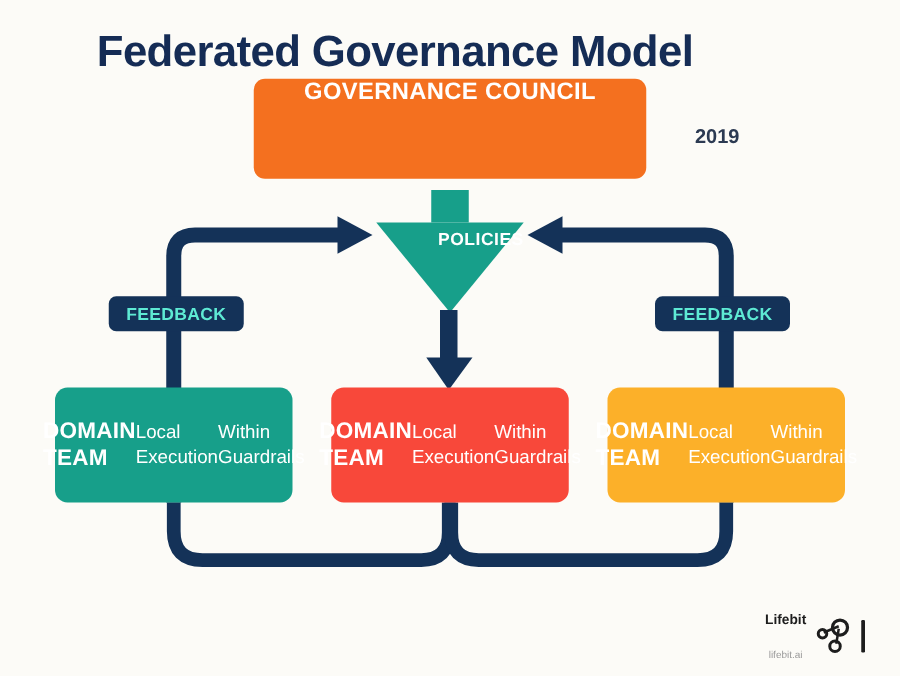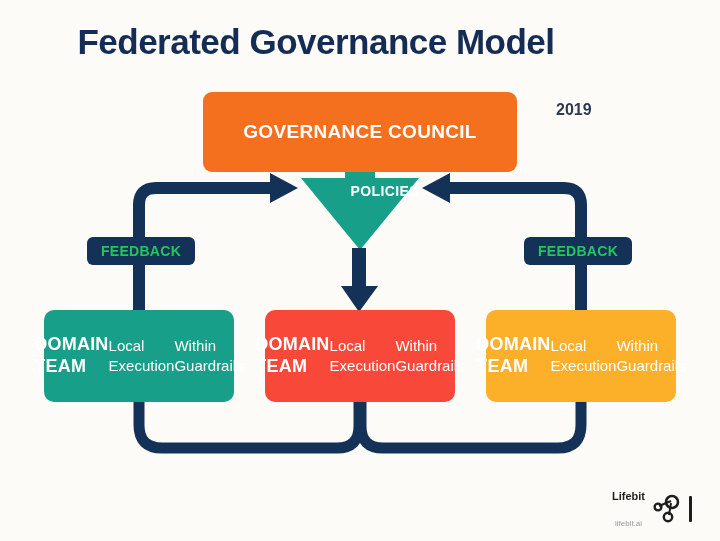--- a/index.html
+++ b/index.html
@@ -49,29 +49,29 @@
     top: 0;
     left: 0;
     width: 720px;
     height: 541px;
   }
 
   
   .council {
     position: absolute;
     left: 203px;
-    top: 92px;
+    top: 63px;
     width: 314px;
     height: 80px;
     background: #f4701f;
     border-radius: 9px;
     display: flex;
     flex-direction: column;
     align-items: center;
-    justify-content: center;
+    justify-content: space-between;
     box-sizing: border-box;
   }
   .council-title {
     font-size: 19px;
     font-weight: bold;
     color: #ffffff;
     letter-spacing: 0.3px;
     line-height: 1.15;
   }
   .council-sub {
@@ -107,21 +107,21 @@
     height: 28px;
     background: #143258;
     border-radius: 6px;
     display: flex;
     align-items: center;
     justify-content: center;
     padding: 0 12px;
     box-sizing: border-box;
     font-size: 14px;
     font-weight: bold;
-    color: #22c55e;
+    color: #5eead4;
     letter-spacing: 0.3px;
   }
   .feedback-left { left: 87px; top: 237px; width: 108px; }
   .feedback-right { left: 524px; top: 237px; width: 108px; }
 
   
   .team {
     position: absolute;
     top: 310px;
     width: 190px;

